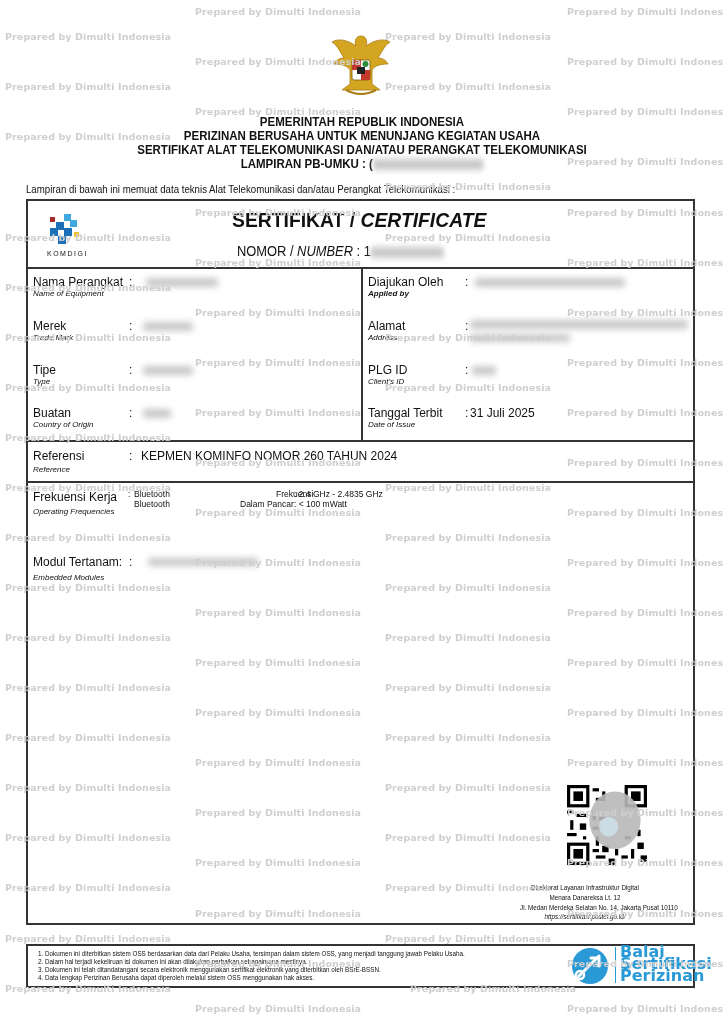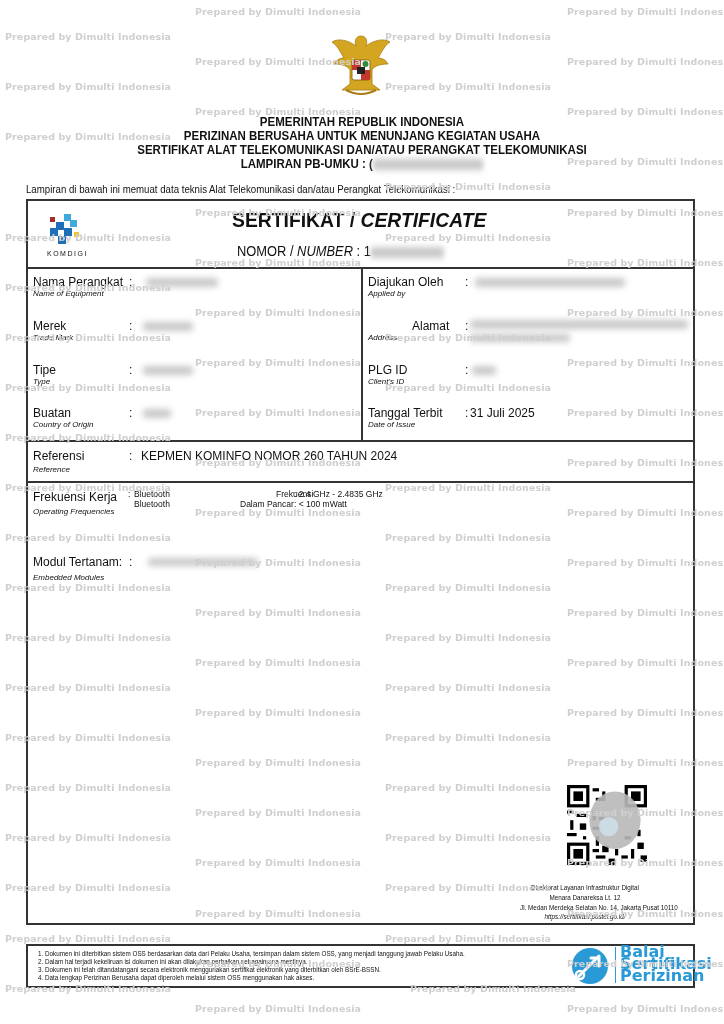--- a/index.html
+++ b/index.html
@@ -85,25 +85,25 @@
 <div class="sub" style="left:33px; top:377px;">Type</div>
 <div class="colon" style="left:129px; top:363px;">:</div>
 <span class="blur abs" style="left:143px; top:366px; width:50px; height:9px;"></span>
 
 <div class="lbl" style="left:33px; top:406px;">Buatan</div>
 <div class="sub" style="left:33px; top:420px;">Country of Origin</div>
 <div class="colon" style="left:129px; top:406px;">:</div>
 <span class="blur abs" style="left:143px; top:409px; width:28px; height:9px;"></span>
 
 <div class="lbl" style="left:368px; top:275px;">Diajukan Oleh</div>
-<div class="sub" style="left:368px; top:289px;">Applied by</div>
+<div class="sub" style="left:368px; top:289px;font-weight:bold;">Applied by</div>
 <div class="colon" style="left:465px; top:275px;">: </div>
 <span class="blur abs" style="left:475px; top:278px; width:150px; height:9px;"></span>
 
-<div class="lbl" style="left:368px; top:319px;margin-left:44px;">Alamat</div>
+<div class="lbl" style="left:368px; top:319px;">Alamat</div>
 <div class="sub" style="left:368px; top:333px;">Address</div>
 <div class="colon" style="left:465px; top:319px;">:</div>
 <span class="blur abs" style="left:470px; top:320px; width:218px; height:9px;"></span>
 <span class="blur abs" style="left:470px; top:334px; width:100px; height:8px;"></span>
 
 <div class="lbl" style="left:368px; top:363px;">PLG ID</div>
 <div class="sub" style="left:368px; top:377px;">Client's ID</div>
 <div class="colon" style="left:465px; top:363px;">:</div>
 <span class="blur abs" style="left:472px; top:366px; width:24px; height:9px;"></span>
 

